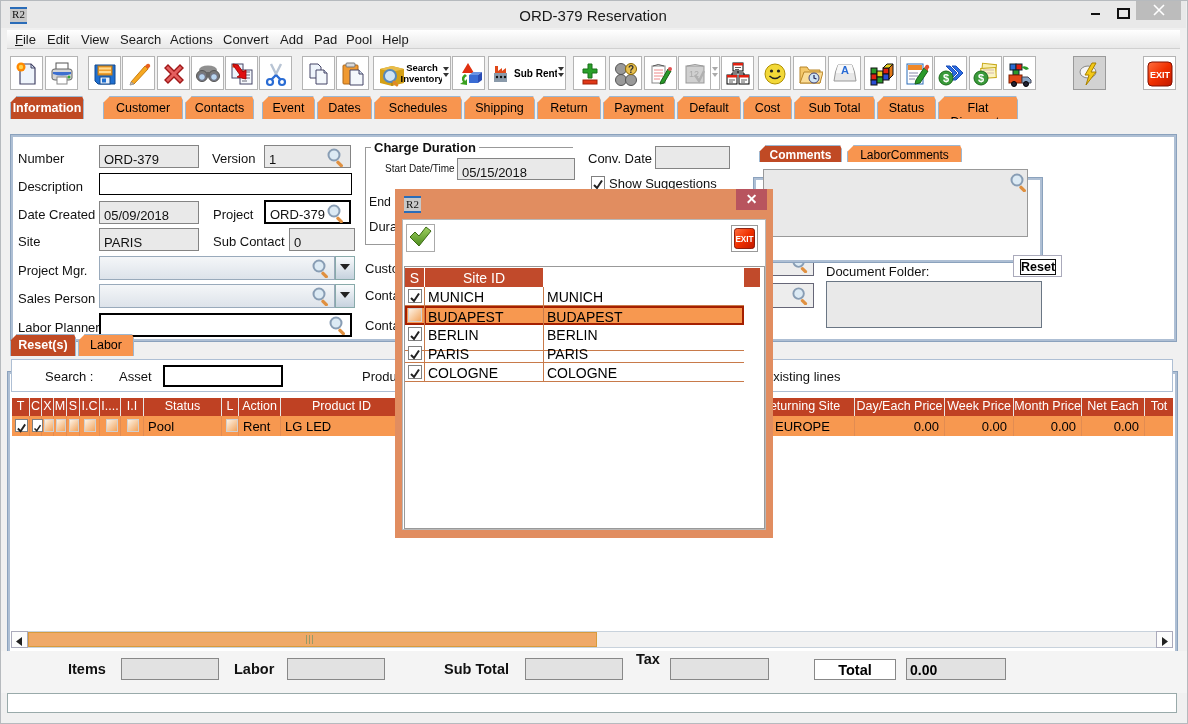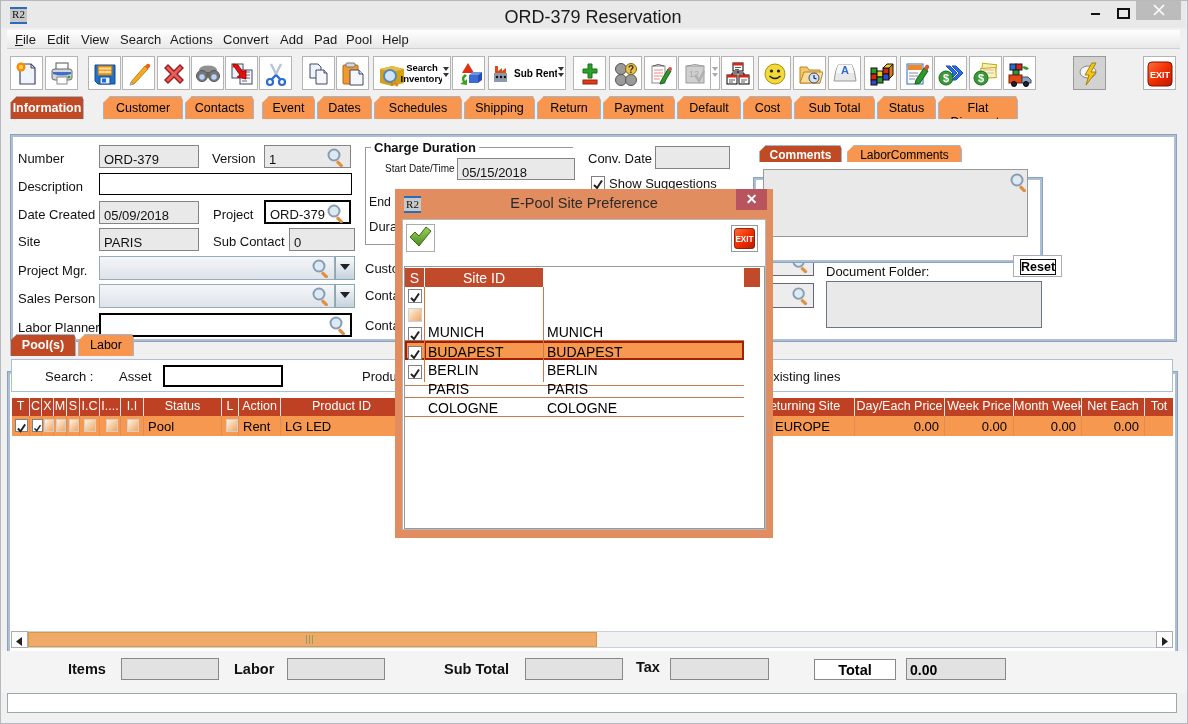--- a/index.html
+++ b/index.html
@@ -1,21 +1,21 @@
 <!DOCTYPE html>
 <html><head>
 <meta charset="utf-8">
 <style>
 * { margin:0; padding:0; box-sizing:border-box; }
 html,body { width:1188px; height:724px; overflow:hidden; font-family:"Liberation Sans", sans-serif; }
 body { background:#f0f0f0; position:relative; }
 .abs { position:absolute; }
 
 #titlebar { left:0; top:0; width:1186px; height:28px; background:#e9e9e9; }
-#title { left:0; top:7px; width:1186px; text-align:center; font-size:18px; color:#1a1a1a; }
+#title { left:0; top:7px; width:1186px; text-align:center; font-size:15px; color:#1a1a1a; }
 #r2icon { left:10px; top:7px; width:17px; height:17px; background:#c8c8c8; border-top:2px solid #2a6cb8; border-bottom:2px solid #2a6cb8; color:#111; font-family:"Liberation Serif",serif; font-size:11px; text-align:center; line-height:11px; }
 #btn-min { left:1091px; top:13px; width:9px; height:2px; background:#111; }
 #btn-max { left:1117px; top:8px; width:13px; height:11px; border:2px solid #111; }
 #btn-close { left:1136px; top:0; width:45px; height:20px; background:#bcbcbc; color:#fff; text-align:center; font-size:13px; line-height:19px; }
 
 #menubar { left:7px; top:30px; width:1173px; height:19px; background:linear-gradient(#ffffff,#e8e8e8); border-bottom:1px solid #d0d0d0; font-size:13px; color:#1a1a1a; }
 #menubar span { position:absolute; top:2px; }
 
 #toolbar { left:1px; top:50px; width:1185px; height:45px; background:#f0f0f0; }
 .tbtn { position:absolute; top:6px; width:33px; height:34px; background:#fff; border:1px solid #b4b4b4; }
@@ -37,21 +37,21 @@
 
 .hdrcell { position:absolute; background:#bf4123; color:#fff; font-size:12.5px; white-space:nowrap; overflow:hidden; text-align:center; height:18px; padding-top:1px; border-right:1px solid #e8e8e8;}
 .rowcell { position:absolute; background:#f79850; color:#000; font-size:13px; height:20px; padding-top:3px; border-right:1px solid #e28c52; }
 .cb { position:absolute; width:13px; height:13px; background:#fff; border:1px solid #808080; }
 .cbo { background:linear-gradient(135deg,#fdf2e4,#f2a55e); border:1px solid #d0d0d0; }
 
 #dlg { left:395px; top:189px; width:378px; height:349px; background:#e18d60; }
 #dlg-close { position:absolute; left:341px; top:0px; width:31px; height:21px; background:#b8545e; color:#fff; text-align:center; font-size:12px; line-height:20px; }
 #dlg-title { position:absolute; left:0; top:6px; width:378px; text-align:center; font-size:14.5px; color:#2a2a2a; }
 .dcell { position:absolute; color:#fff; font-size:14px; text-align:center; background:#c14a2b; height:19px; padding-top:2px; }
-.drow { position:absolute; font-size:14px; color:#000; border-bottom:1px solid #c87a4a;margin-top:35px; }
+.drow { position:absolute; font-size:14px; color:#000; border-bottom:1px solid #c87a4a; }
 </style>
 </head>
 <body>
 <div id="titlebar" class="abs"></div>
 <div id="title" class="abs">ORD-379 Reservation</div>
 <div id="r2icon" class="abs">R2</div>
 <div id="btn-min" class="abs"></div>
 <div id="btn-max" class="abs"></div>
 <div id="btn-close" class="abs"><svg width="12" height="12" viewBox="0 0 12 12" style="margin-top:4px">
       <path d="M1 1 L11 11 M11 1 L1 11" stroke="#fff" stroke-width="1.6"></path>
@@ -462,21 +462,21 @@
       <rect x="12" y="13" width="8" height="3.4" rx="1.7" transform="rotate(45 12 13)" fill="#e09040"></rect>
     </svg>
 
 <div class="lab" style="left:813px;top:127px">Document Folder:</div>
 <div class="abs" style="left:1000px;top:118px;width:49px;height:22px;background:#fff;border:1px solid #aab"></div>
     <div class="abs" style="left:1007px;top:122px;width:36px;height:16px;border:1px solid #111;font-size:12.5px;font-weight:bold;text-align:center;line-height:14px;background:#fff">Reset</div>
 <div class="abs" style="left:813px;top:144px;width:216px;height:47px;background:#e9e9e9;border:1px solid #6a7684"></div>
 </div>
 
 <div id="itemtabs" class="abs" style="left:0;top:334px;width:400px;height:23px">
-<div class="tab sel" style="top:0;left:10px;width:66px;height:22px;padding-top:3px">Pool(s)</div>
+<div class="tab sel" style="top:0;left:10px;width:66px;height:22px;padding-top:3px">Reset(s)</div>
 <div class="tab" style="top:0;left:78px;width:56px;height:22px;padding-top:3px">Labor</div>
 </div>
 
 <div id="itemspanel" class="abs bluepanel" style="left:8px;top:356px;width:1169px;height:294px"></div>
 <div class="abs" style="left:11px;top:359px;width:1162px;height:33px;background:#fff;border:1px solid #aebfd4"></div>
 <div class="lab" style="left:45px;top:369px">Search :</div>
 <div class="lab" style="left:119px;top:369px">Asset</div>
 <div class="fldw" style="left:163px;top:365px;width:120px;height:22px;border-width:2px"></div>
 <div class="lab" style="left:362px;top:369px">Product</div>
 <div class="lab" style="left:766px;top:369px">existing lines</div>
@@ -491,21 +491,21 @@
 <div class="hdrcell" style="left:100px;top:398px;width:21px">I....</div>
 <div class="hdrcell" style="left:121px;top:398px;width:23px">I.I</div>
 <div class="hdrcell" style="left:144px;top:398px;width:78px">Status</div>
 <div class="hdrcell" style="left:222px;top:398px;width:17px">L</div>
 <div class="hdrcell" style="left:239px;top:398px;width:42px">Action</div>
 <div class="hdrcell" style="left:281px;top:398px;width:199px;text-align:left;padding-left:31px">Product ID</div>
 <div class="hdrcell" style="left:480px;top:398px;width:267px"></div>
 <div class="hdrcell" style="left:747px;top:398px;width:108px">Returning Site</div>
 <div class="hdrcell" style="left:855px;top:398px;width:90px">Day/Each Price</div>
 <div class="hdrcell" style="left:945px;top:398px;width:69px">Week Price</div>
-<div class="hdrcell" style="left:1014px;top:398px;width:68px">Month Week</div>
+<div class="hdrcell" style="left:1014px;top:398px;width:68px">Month Price</div>
 <div class="hdrcell" style="left:1082px;top:398px;width:63px">Net Each</div>
 <div class="hdrcell" style="left:1145px;top:398px;width:28px;border-right:none">Tot</div>
 </div>
 
 <div id="irow">
 <div class="rowcell" style="left:12px;top:416px;width:18px"></div>
 <div class="rowcell" style="left:30px;top:416px;width:12px"></div>
 <div class="rowcell" style="left:42px;top:416px;width:12px"></div>
 <div class="rowcell" style="left:54px;top:416px;width:13px"></div>
 <div class="rowcell" style="left:67px;top:416px;width:13px"></div>
@@ -550,29 +550,28 @@
 <div class="abs" style="left:309px;top:635px;width:1px;height:9px;background:#996"></div>
 <div class="abs" style="left:312px;top:635px;width:1px;height:9px;background:#996"></div>
 
 <div id="totals" class="abs" style="left:0;top:651px;width:1188px;height:42px;background:#f4f4f4">
 <div class="lab" style="left:68px;top:10px;font-weight:bold;font-size:14.5px">Items</div>
 <div class="abs" style="left:121px;top:7px;width:98px;height:22px;background:#e2e2e2;border:1px solid #888"></div>
 <div class="lab" style="left:234px;top:10px;font-weight:bold;font-size:14.5px">Labor</div>
 <div class="abs" style="left:287px;top:7px;width:98px;height:22px;background:#e2e2e2;border:1px solid #888"></div>
 <div class="lab" style="left:444px;top:10px;font-weight:bold;font-size:14.5px">Sub Total</div>
 <div class="abs" style="left:525px;top:7px;width:98px;height:22px;background:#e2e2e2;border:1px solid #888"></div>
-<div class="lab" style="left:636px;top:8px;font-weight:bold;font-size:14.5px">Tax</div>
+<div class="lab" style="left:636px;top:0;font-weight:bold;font-size:14.5px">Tax</div>
 <div class="abs" style="left:670px;top:7px;width:99px;height:22px;background:#e2e2e2;border:1px solid #888"></div>
 <div class="abs" style="left:814px;top:8px;width:82px;height:21px;background:#fff;border:1px solid #888;font-weight:bold;font-size:14.5px;text-align:center;padding-top:2px">Total</div>
 <div class="abs" style="left:906px;top:7px;width:100px;height:22px;background:#e2e2e2;border:1px solid #888;font-weight:bold;font-size:14px;padding:3px 0 0 3px">0.00</div>
 </div>
 <div id="statusbox" class="abs" style="left:7px;top:693px;width:1170px;height:20px;background:#fff;border:1px solid #9aa"></div>
 
 <div id="dlg" class="abs">
-<div id="dlg-title">E-Pool Site Preference</div>
 <div class="abs" style="left:9px;top:7px;width:17px;height:17px;background:#c8c8c8;border-top:2px solid #2a6cb8;border-bottom:2px solid #2a6cb8;color:#111;font-family:'Liberation Serif',serif;font-size:11px;text-align:center;line-height:12px">R2</div>
 <div id="dlg-close" style="font-weight:bold;font-size:14px">✕</div>
 <div class="abs" style="left:7px;top:30px;width:364px;height:311px;background:#fff;border:1px solid #b8b8b8"></div>
 
 <div class="abs" style="left:11px;top:35px;width:29px;height:28px;background:#fff;border:1px solid #aaa"><svg width="25" height="24" viewBox="0 0 25 24">
         <defs>
           <linearGradient id="gck" x1="0" y1="0" x2="0" y2="1">
             <stop offset="0" stop-color="#9ed060"></stop>
             <stop offset="1" stop-color="#4e8c1e"></stop>
           </linearGradient>

